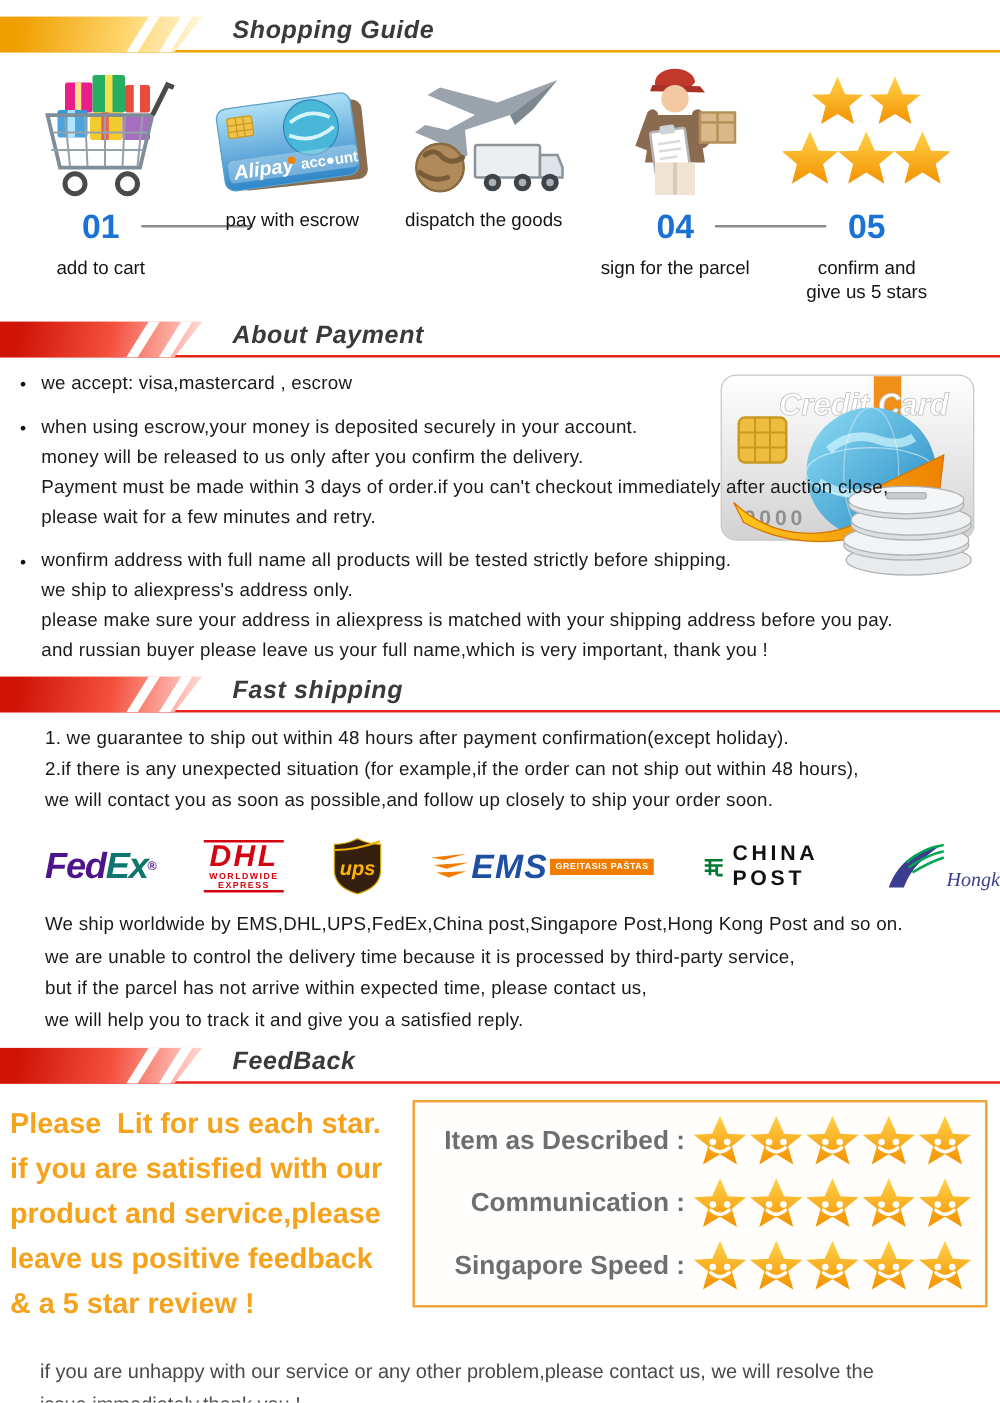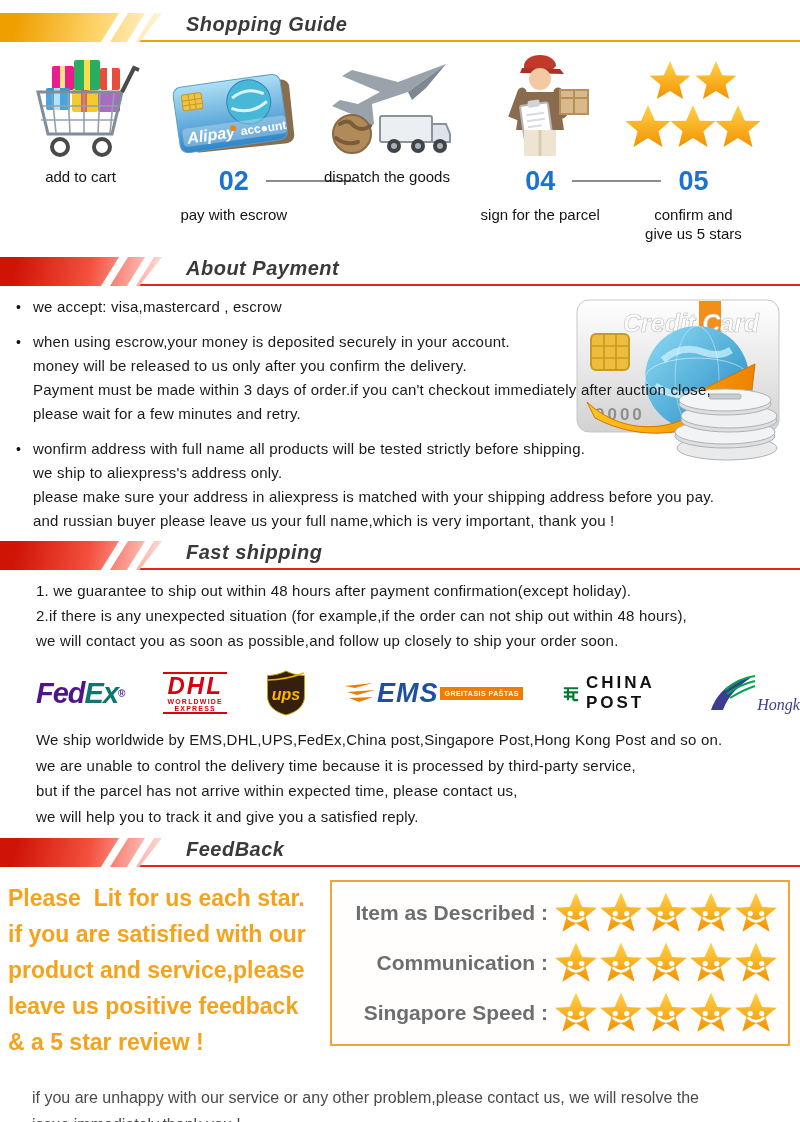--- a/index.html
+++ b/index.html
@@ -152,20 +152,22 @@
           <rect x="59" y="36" width="6" height="22" fill="#e74c3c"></rect>
         <rect x="76" y="38" width="22" height="20" rx="2" fill="#9b59b6"></rect>
         <path d="M16 38 L100 38 L90 80 L26 80 Z" fill="rgba(255,255,255,0.12)" stroke="#7f8c9a" stroke-width="3"></path>
         <path d="M30 40 L34 79 M46 39 L48 79 M62 39 L62 79 M78 39 L76 79 M92 39 L88 79" stroke="#93a1ad" stroke-width="1.6"></path>
         <path d="M21 52 L96 52 M19 66 L93 66" stroke="#93a1ad" stroke-width="1.6"></path>
         <path d="M100 38 L112 14 L117 16" stroke="#4a4a4a" stroke-width="4" fill="none"></path>
         <circle cx="38" cy="93" r="8" fill="#fff" stroke="#4a4a4a" stroke-width="4"></circle>
         <circle cx="80" cy="93" r="8" fill="#fff" stroke="#4a4a4a" stroke-width="4"></circle>
       </svg>
     </div>
+    <div class="step-num-row"><span class="connector"></span>
+      <span class="step-num">01</span></div>
     <div class="step-label">add to cart</div>
   </div>
 
   <div class="step">
     <div class="step-icon">
       <svg width="132" height="96" viewBox="0 0 132 96">
         <rect x="20" y="22" width="104" height="64" rx="8" fill="#8a6d4e" transform="rotate(-6 72 54)"></rect>
         <g transform="rotate(-8 66 50)">
           <rect x="8" y="18" width="108" height="66" rx="8" fill="url(#cardBlue)" stroke="#5d9fc6"></rect>
           <rect x="16" y="26" width="20" height="16" rx="2" fill="#f0c24a" stroke="#c89a20"></rect>
@@ -173,22 +175,20 @@
           <circle cx="82" cy="42" r="22" fill="#49b8d8"></circle>
           <path d="M66 36 Q82 26 98 36 M64 46 Q82 56 100 44" stroke="#d8f4fb" stroke-width="3" fill="none"></path>
           <circle cx="82" cy="42" r="22" fill="none" stroke="#2f86b8"></circle>
           <rect x="12" y="60" width="104" height="18" rx="4" fill="rgba(255,255,255,0.28)"></rect>
           <text x="16" y="75" font-size="16" font-weight="bold" font-style="italic" fill="#fff">Alipay</text>
           <text x="70" y="74" font-size="12" font-weight="bold" fill="#fff">acc●unt</text>
           <circle cx="63" cy="66" r="3" fill="#f08300"></circle>
         </g>
       </svg>
     </div>
-    <div class="step-num-row"><span class="connector"></span>
-      <span class="step-num">02</span></div>
     <div class="step-label">pay with escrow</div>
   </div>
 
   <div class="step">
     <div class="step-icon">
       <svg width="130" height="104" viewBox="0 0 130 104">
         <path d="M124 10 L76 28 L30 16 L20 22 L58 38 L36 50 L18 46 L10 52 L34 62 L44 76 L52 70 L50 50 L86 38 L124 10 Z" fill="#9aa3ab"></path>
         <path d="M124 10 L86 38 L90 46 L104 34 Z" fill="#7e8890"></path>
         <circle cx="30" cy="80" r="19" fill="#b08a5a" stroke="#8a6a40" stroke-width="2"></circle>
         <path d="M18 70 q8 -6 14 2 q8 6 16 0 M14 84 q10 8 22 4" stroke="#7a5c38" stroke-width="4" fill="none" stroke-linecap="round"></path>

